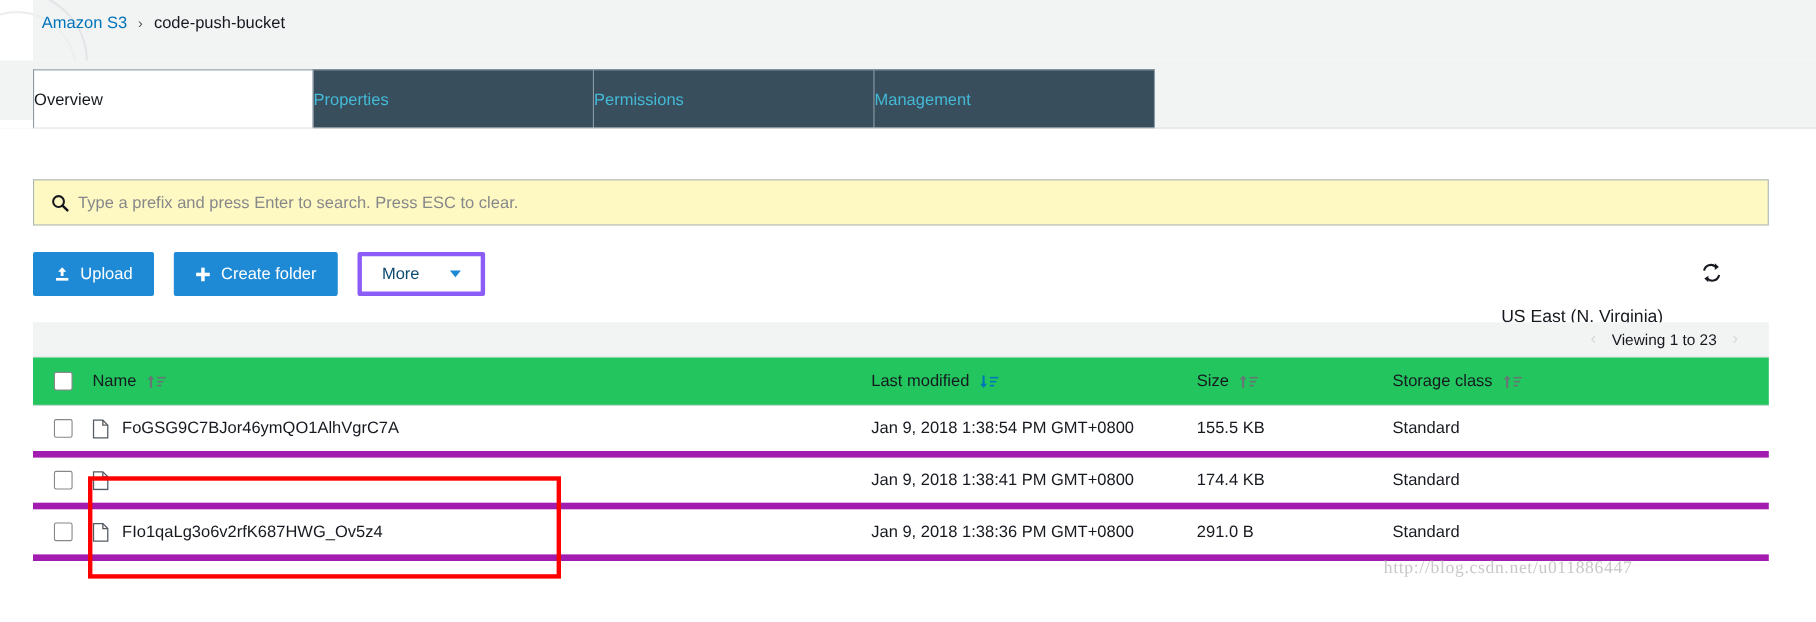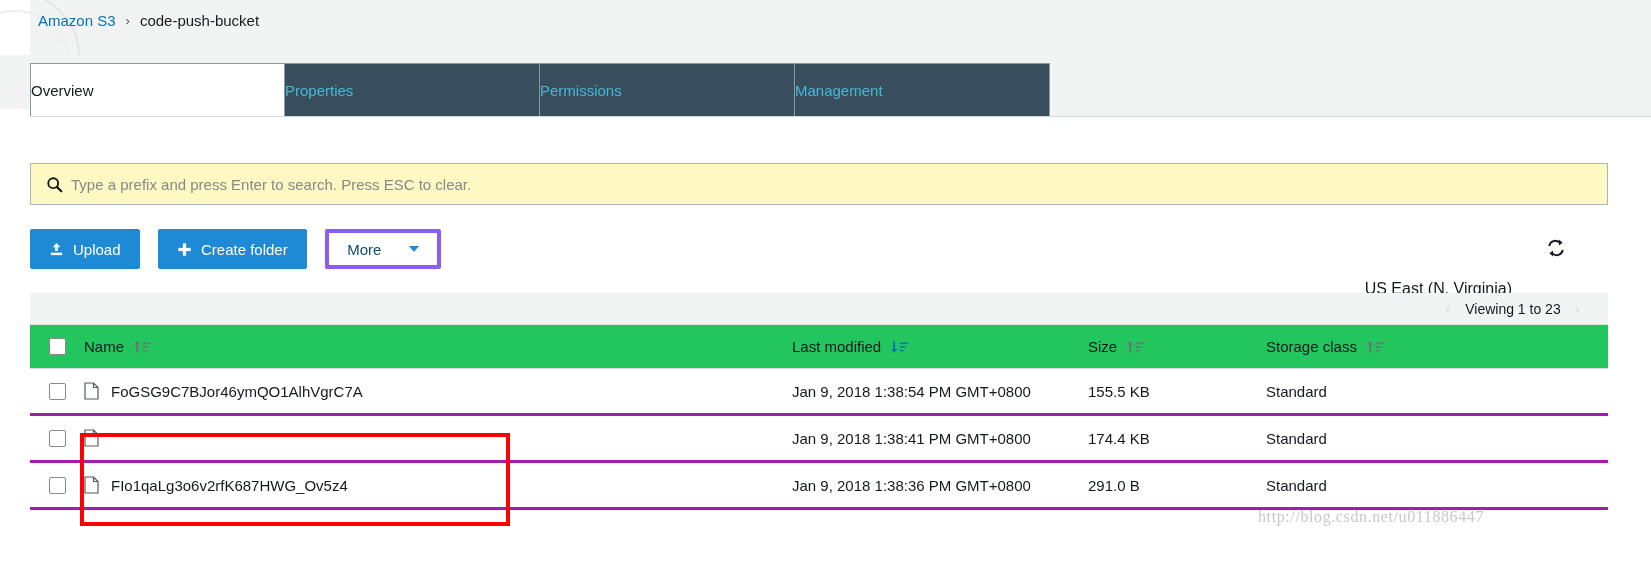--- a/index.html
+++ b/index.html
@@ -251,21 +251,21 @@
   
   .table {
     position: absolute;
     left: 30px; top: 208px;
     width: 1578px;
   }
   .trow {
     display: flex;
     align-items: center;
     height: 47px;
-    border-bottom: 3px solid #a21caf;
+    border-bottom: 6px solid #a21caf;
     font-size: 15px;
   }
   .thead {
     background: #22c55e;
     height: 44px;
     border-bottom: 1px solid #d5dbdb;
   }
   .cb-cell {
     width: 54px;
     display: flex;

